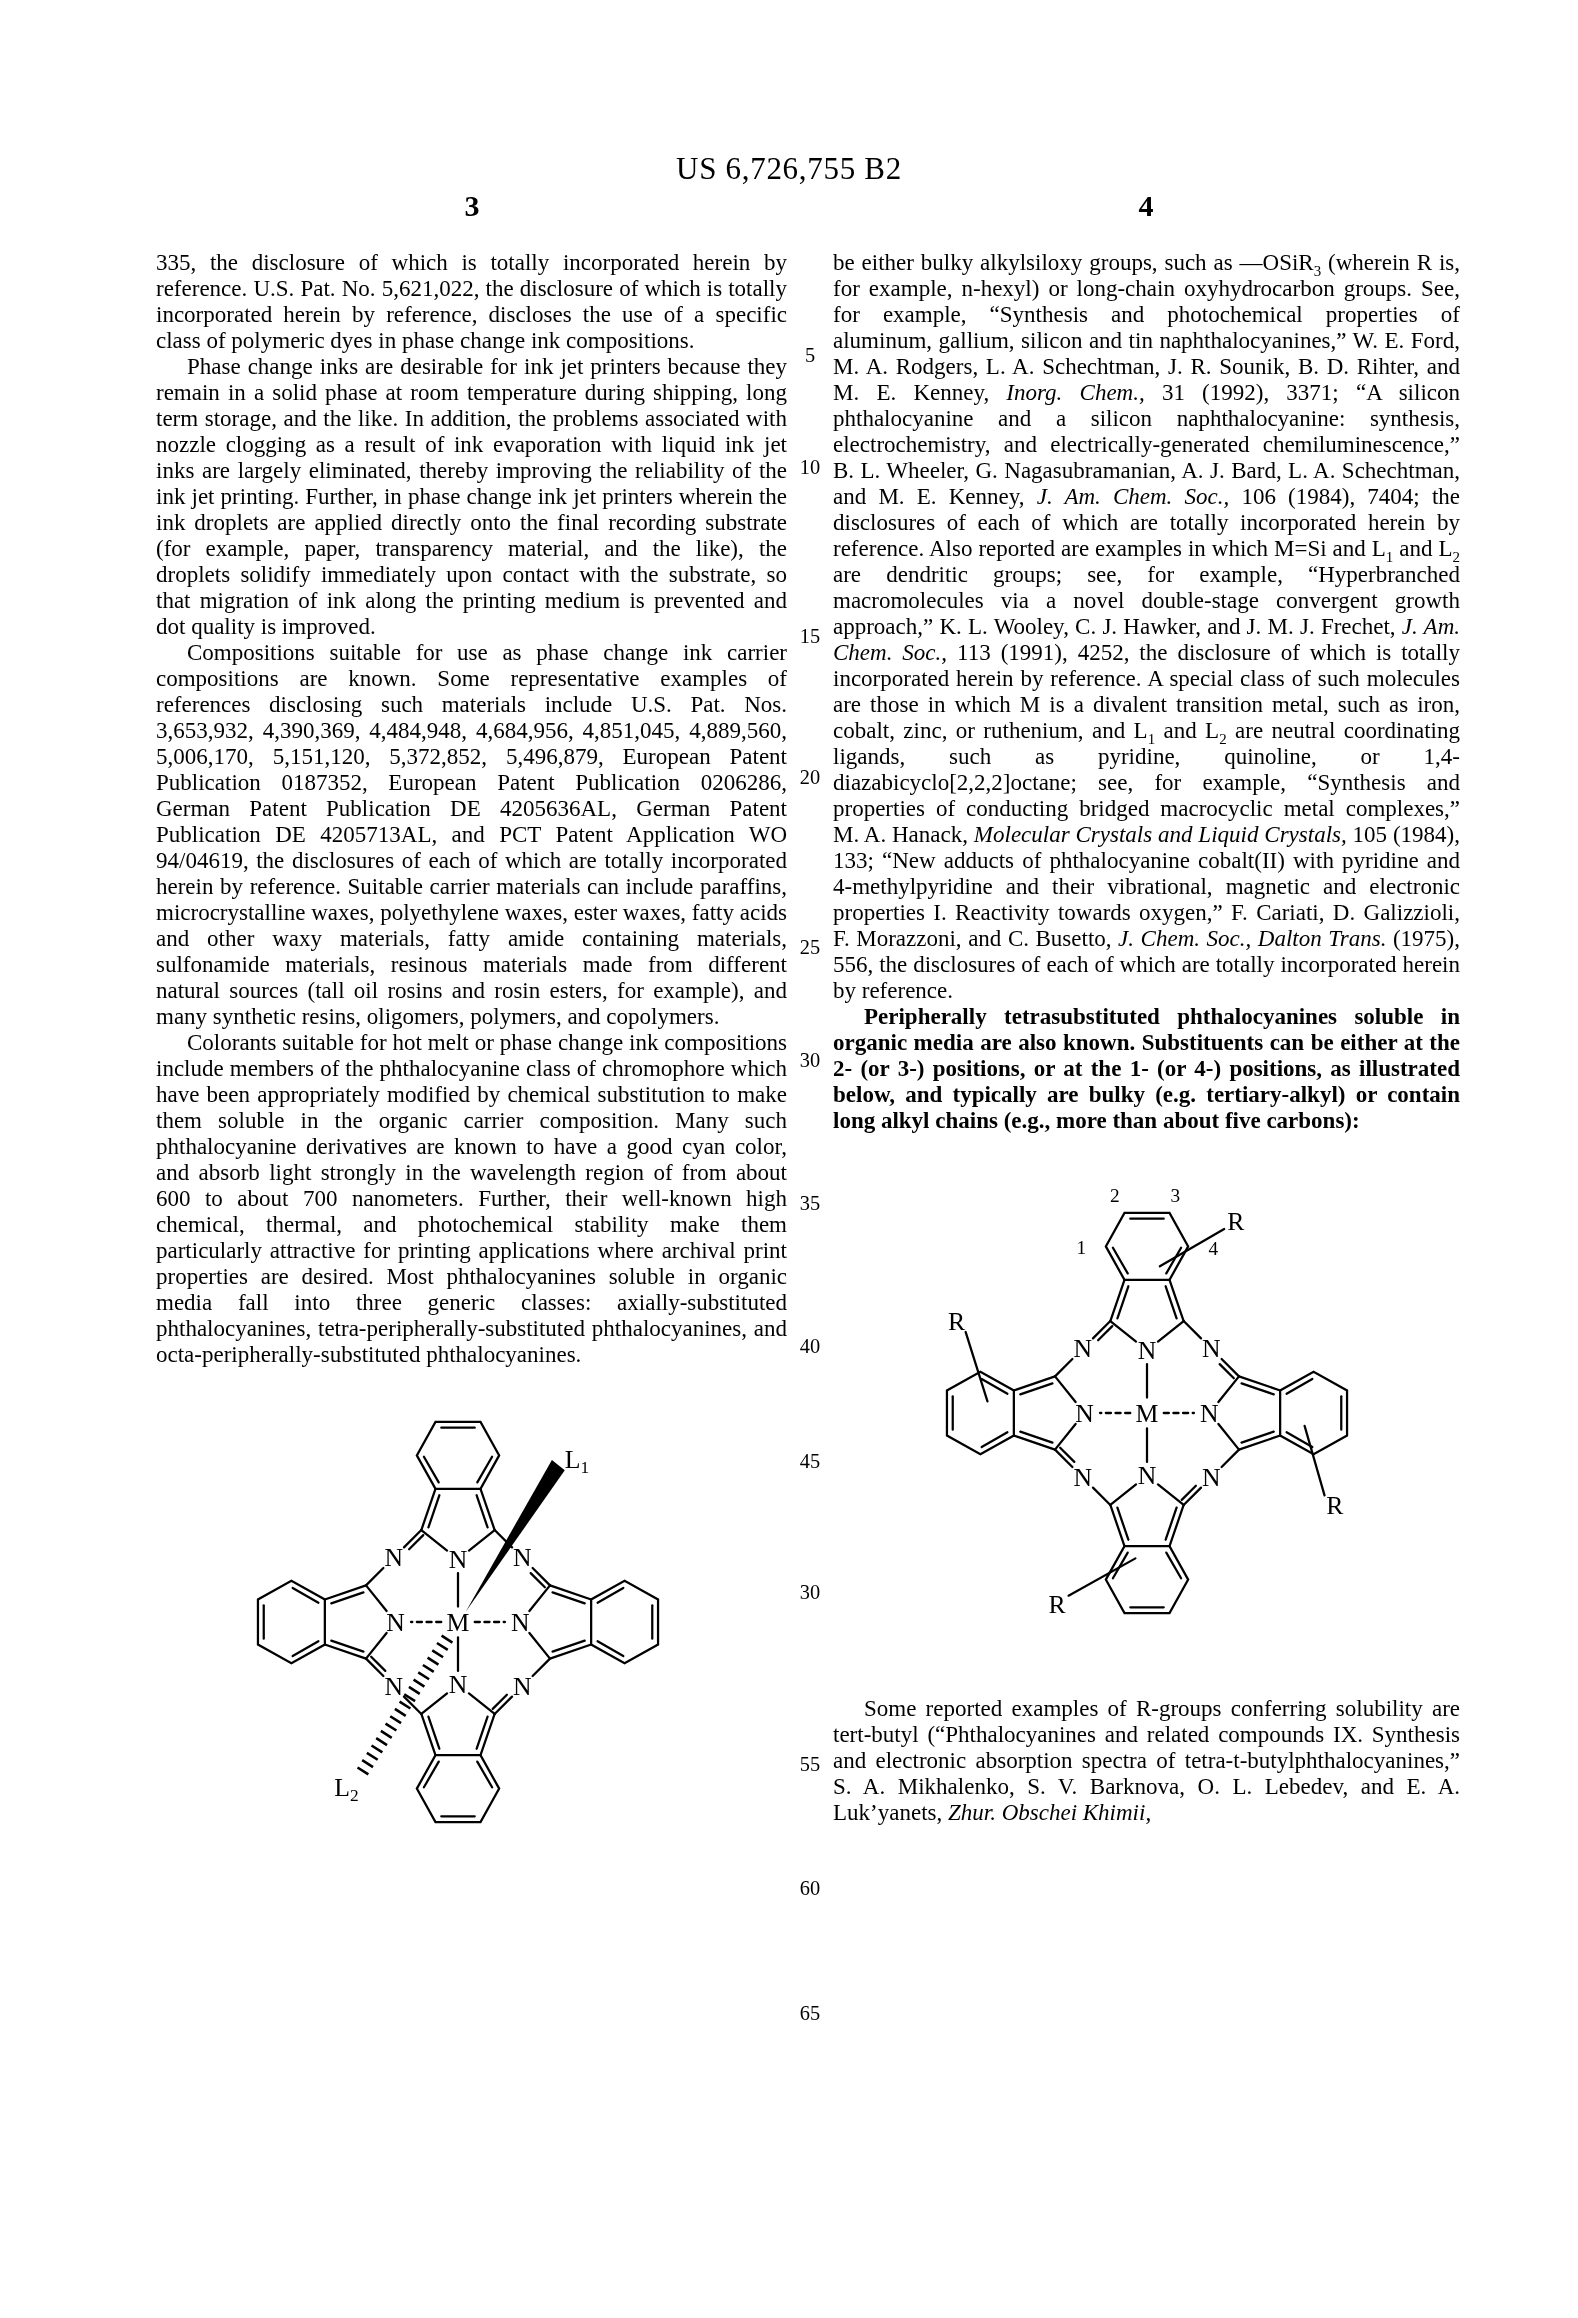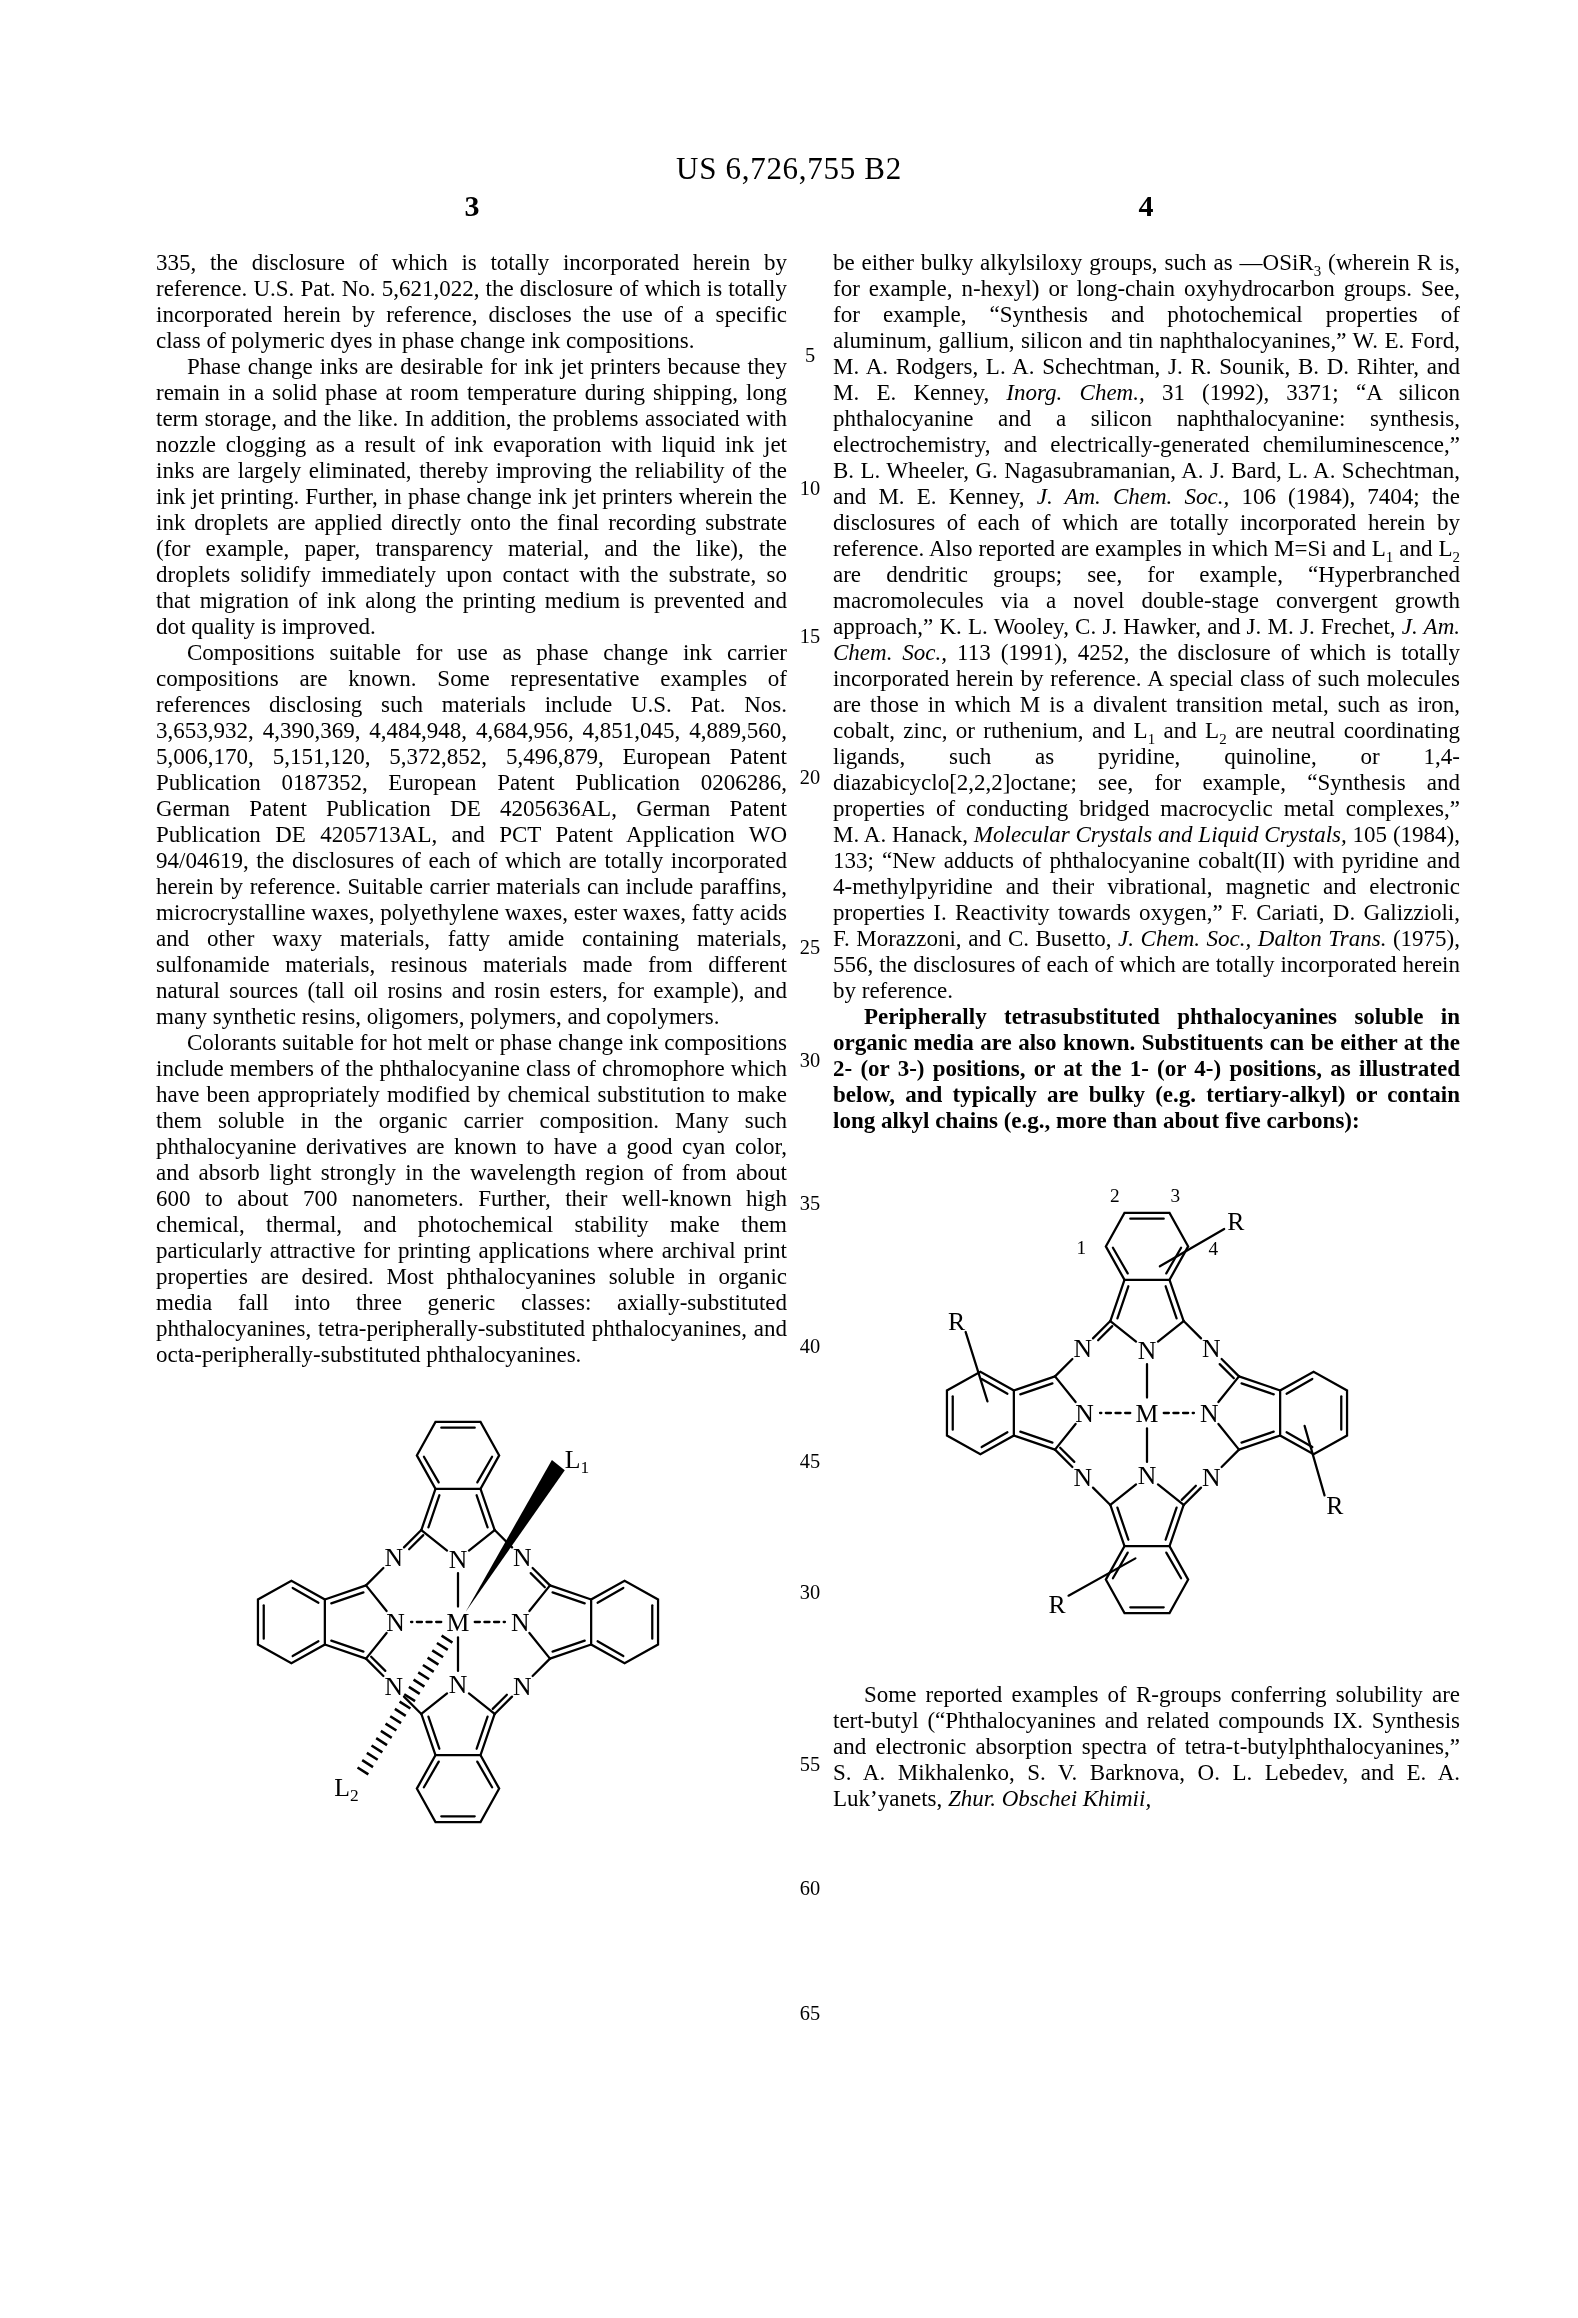--- a/index.html
+++ b/index.html
@@ -79,21 +79,21 @@
 </head>
 <body>
 
 <div class="page">
 
   <div class="patent-header">US 6,726,755 B2</div>
   <div class="col-num" id="colnum-left">3</div>
   <div class="col-num" id="colnum-right">4</div>
 
   <span class="line-num" style="top:344px">5</span>
-  <span class="line-num" style="top:477px">10</span>
+  <span class="line-num" style="top:456px">10</span>
   <span class="line-num" style="top:625px">15</span>
   <span class="line-num" style="top:766px">20</span>
   <span class="line-num" style="top:936px">25</span>
   <span class="line-num" style="top:1049px">30</span>
   <span class="line-num" style="top:1192px">35</span>
   <span class="line-num" style="top:1335px">40</span>
   <span class="line-num" style="top:1450px">45</span>
   <span class="line-num" style="top:1581px">30</span>
   <span class="line-num" style="top:1753px">55</span>
   <span class="line-num" style="top:1877px">60</span>
@@ -222,17 +222,17 @@
         <text class="atom" x="292" y="144" dominant-baseline="central">R</text>
         <text class="atom" x="-140" y="298" dominant-baseline="central">R</text>
 
         <text class="pos-num" x="-50" y="-338" dominant-baseline="central">2</text>
         <text class="pos-num" x="44" y="-338" dominant-baseline="central">3</text>
         <text class="pos-num" x="-102" y="-258" dominant-baseline="central">1</text>
         <text class="pos-num" x="103" y="-256" dominant-baseline="central">4</text>
       </svg>
     </div>
 
-    <p class="indent" style="margin-top:31px">Some reported examples of R-groups conferring solubility are tert-butyl (“Phthalocyanines and related compounds IX. Synthesis and electronic absorption spectra of tetra-t-butylphthalocyanines,” S. A. Mikhalenko, S. V. Barknova, O. L. Lebedev, and E. A. Luk’yanets, <i>Zhur. Obschei Khimii,</i></p>
+    <p class="indent" style="margin-top:45px">Some reported examples of R-groups conferring solubility are tert-butyl (“Phthalocyanines and related compounds IX. Synthesis and electronic absorption spectra of tetra-t-butylphthalocyanines,” S. A. Mikhalenko, S. V. Barknova, O. L. Lebedev, and E. A. Luk’yanets, <i>Zhur. Obschei Khimii,</i></p>
   </div>
 
 </div>
 
 
 </body></html>

